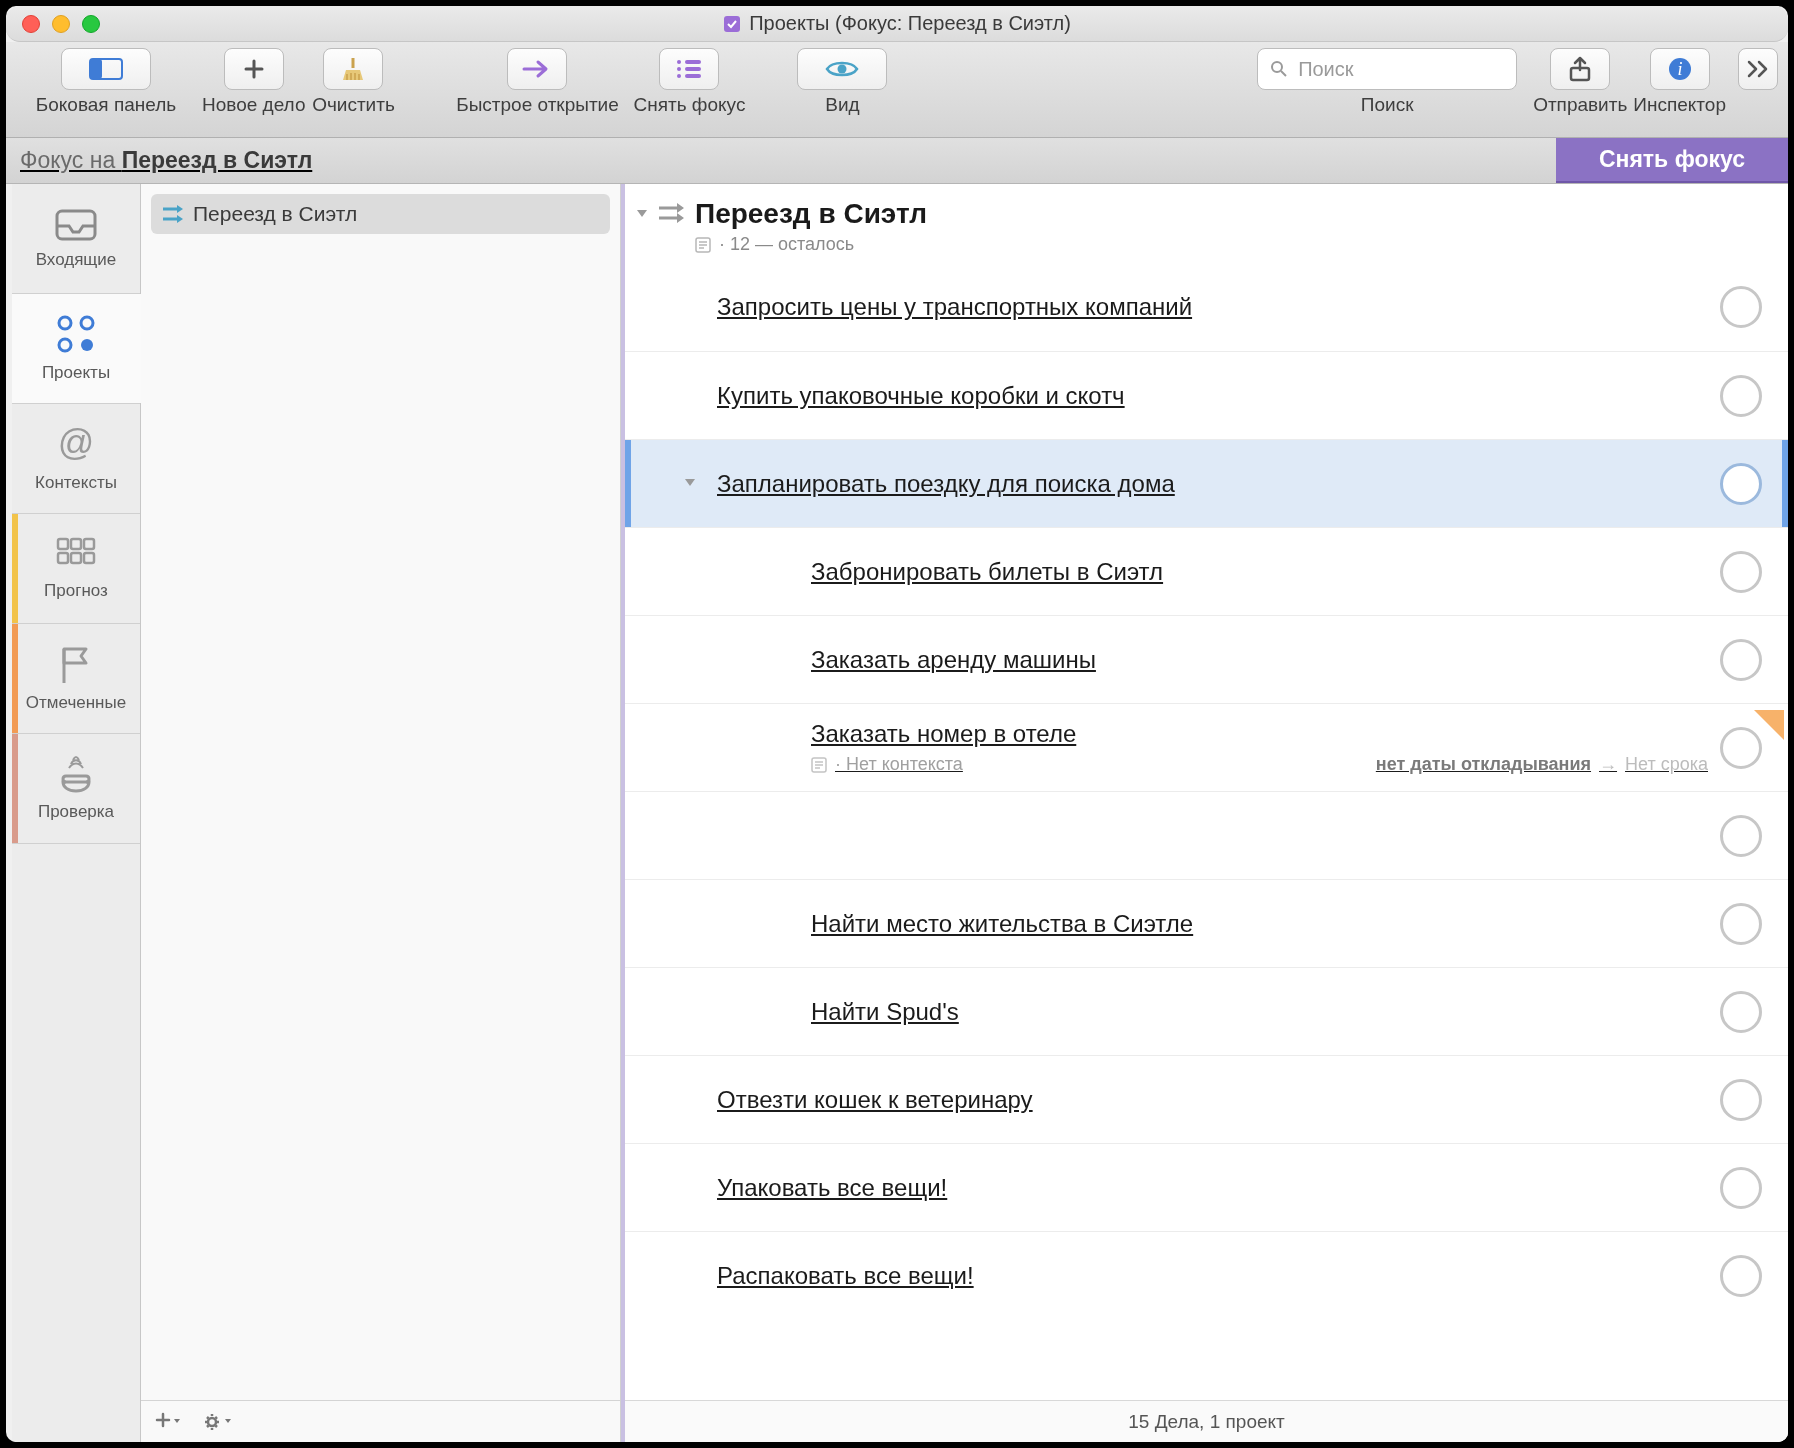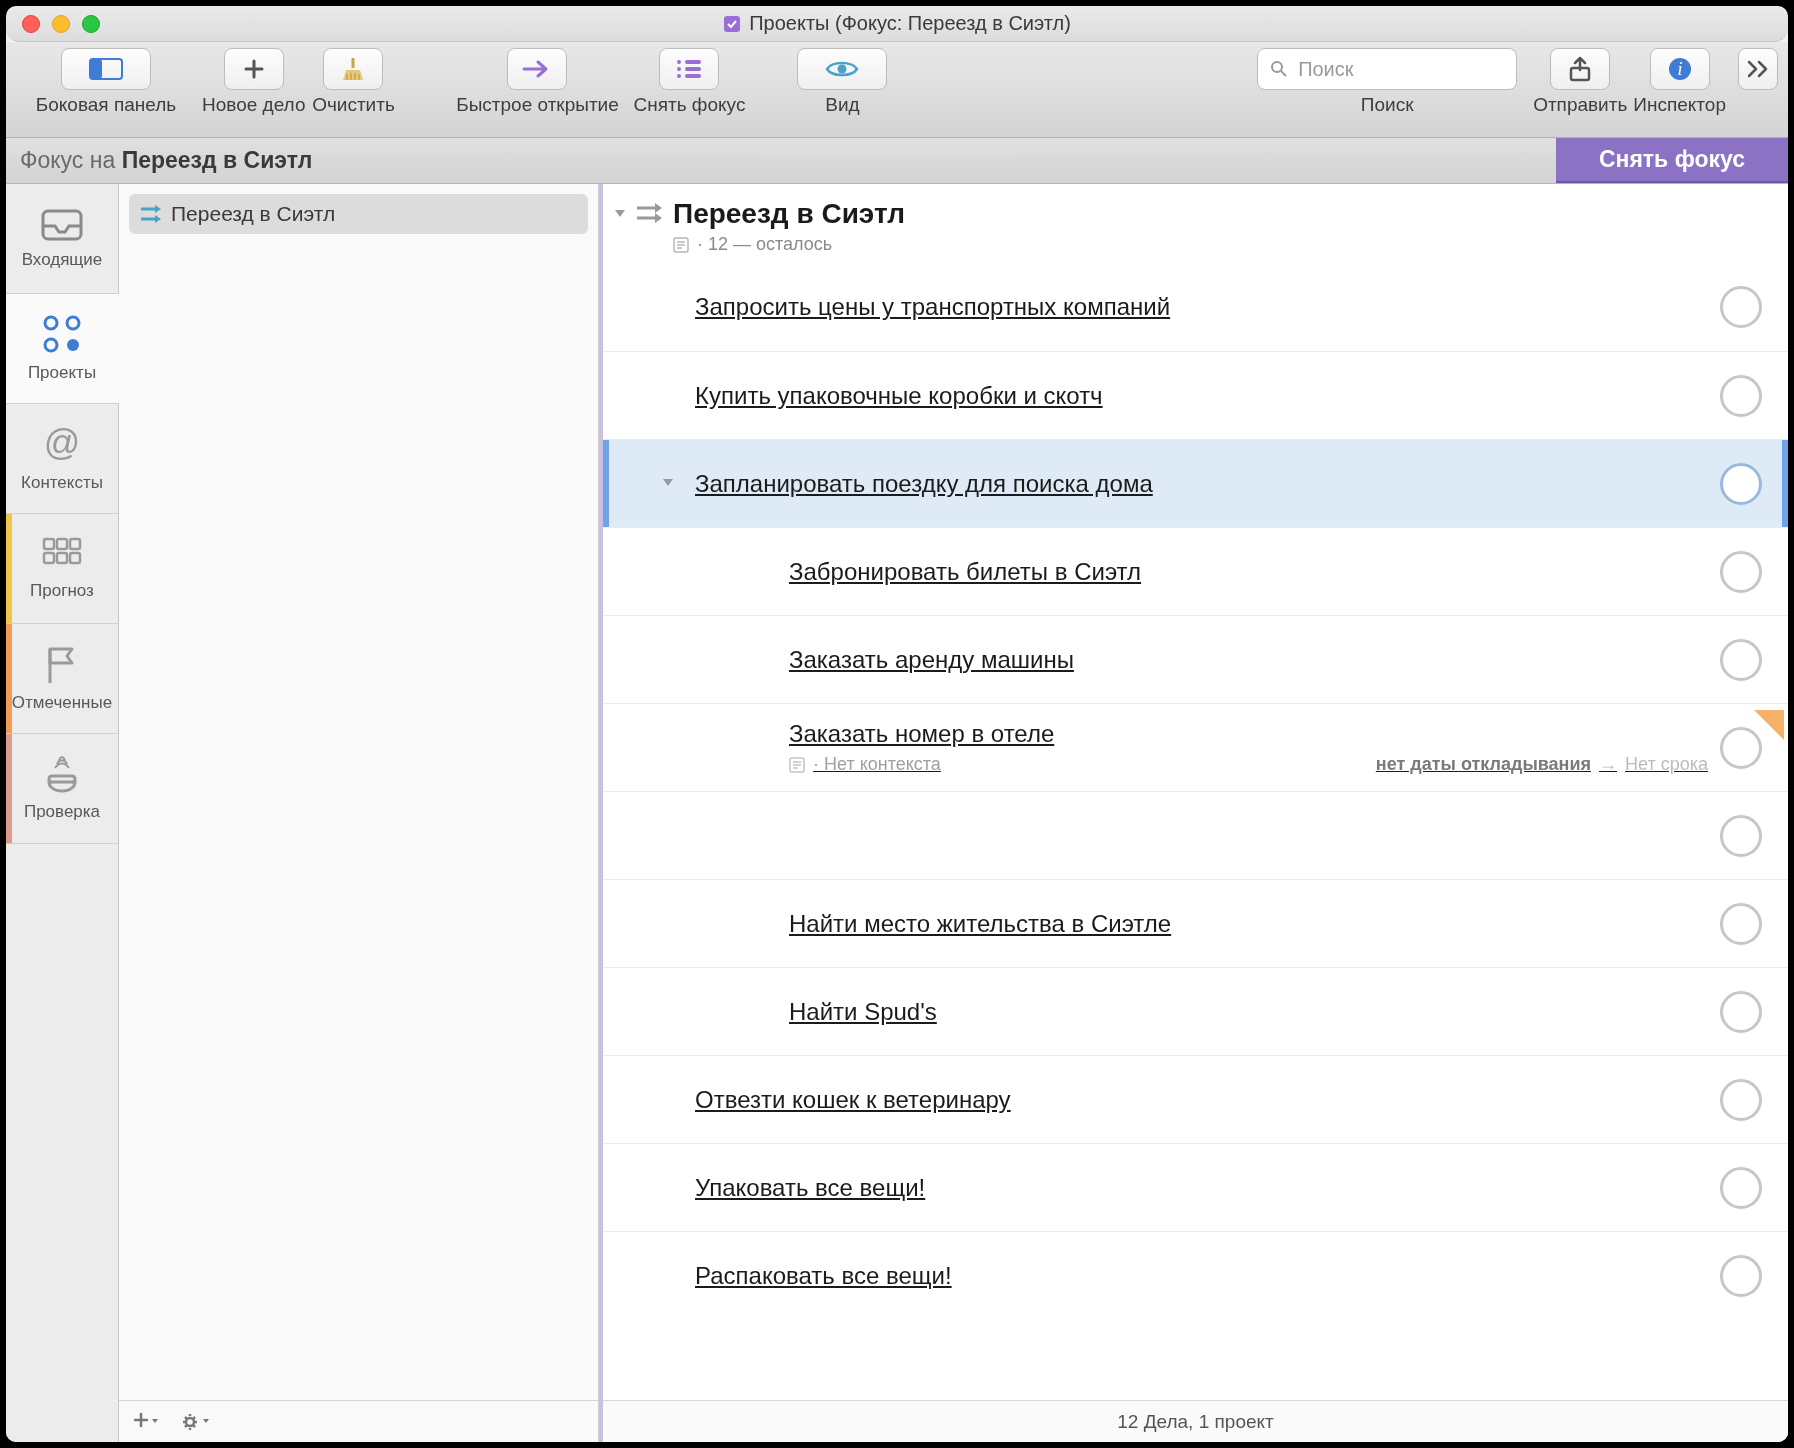--- a/index.html
+++ b/index.html
@@ -54,33 +54,33 @@
   .tbtn .cap { height:42px; min-width:60px; background:linear-gradient(#fdfdfd,#efefef); border:1px solid #bcbcbc; border-radius:8px; display:flex; align-items:center; justify-content:center; }
   .tbtn .cap.wide { min-width:90px; }
   .tbtn .label { font-size:19px; color:#3e3e3e; white-space:nowrap; }
   .toolbar-spacer { flex:0 0 40px; }
   .search-field { width:260px; height:42px; border-radius:8px; border:1px solid #bcbcbc; background:#fff; display:flex; align-items:center; gap:10px; padding:0 12px; color:#9a9a9a; font-size:20px; }
   .chev-box { width:40px; height:42px; border:1px solid #bcbcbc; border-radius:8px; background:linear-gradient(#fdfdfd,#efefef); display:flex; align-items:center; justify-content:center; margin-left:6px; }
   
   .focusbar {
     height:46px; background: linear-gradient(#e0e0e0,#d3d3d3);
     border-bottom:1px solid #b5b5b5;
-    display:flex; align-items:center; position:relative;
+    display:flex; align-items:center; position:relative;text-decoration:underline;
   }
   .focusbar .txt { font-size:23px; color:#6a6a6a; margin-left:14px; }
   .focusbar .txt b { color:#3a3a3a; font-weight:600; }
   .unfocus-btn {
     position:absolute; right:0; top:0; bottom:0; width:232px;
     background:#8b72c4; color:#fff; font-size:23px; font-weight:600;
     display:flex; align-items:center; justify-content:center;
     border-bottom:2px solid #6f57a8;
   }
   
   .body { flex:1; display:flex; min-height:0; }
-  .tabstrip { width:113px; background:#ececec; border-right:1px solid #c7c7c7; display:flex; flex-direction:column; }
+  .tabstrip { width:129px; background:#ececec; border-right:1px solid #c7c7c7; display:flex; flex-direction:column;margin-left:6px; }
   .tab { height:110px; display:flex; flex-direction:column; align-items:center; justify-content:center; gap:8px; border-bottom:1px solid #d0d0d0; position:relative; }
   .tab .tlabel { font-size:17px; color:#595959; }
   .tab.selected { background:#fafafa; }
   .tab.selected::after { content:""; position:absolute; right:-1px; top:0; bottom:0; width:3px; background:#fafafa; }
   .tab .stripe { position:absolute; left:0; top:0; bottom:0; width:6px; }
   .tab.forecast .stripe { background:#f2c34a; }
   .tab.flagged .stripe { background:#f29b54; }
   .tab.review .stripe { background:#d99b8b; }
   
   .proj-col { width:480px; background:#f9f9f9; border-right:1px solid #d0d0d0; display:flex; flex-direction:column; }
@@ -469,17 +469,17 @@
               <span class="ring"></span>
             </div>
             <div class="task">
               <div class="titlecell indent0">
                 <div>Распаковать все вещи!</div>
               </div>
               <span class="ring"></span>
             </div>
           </div>
       </div>
-      <div class="statusbar">12 Дела, 1 проект</div>
+      <div class="statusbar">15 Дела, 1 проект</div>
     </div>
 
   </div>
 </div>
 
 </body></html>

